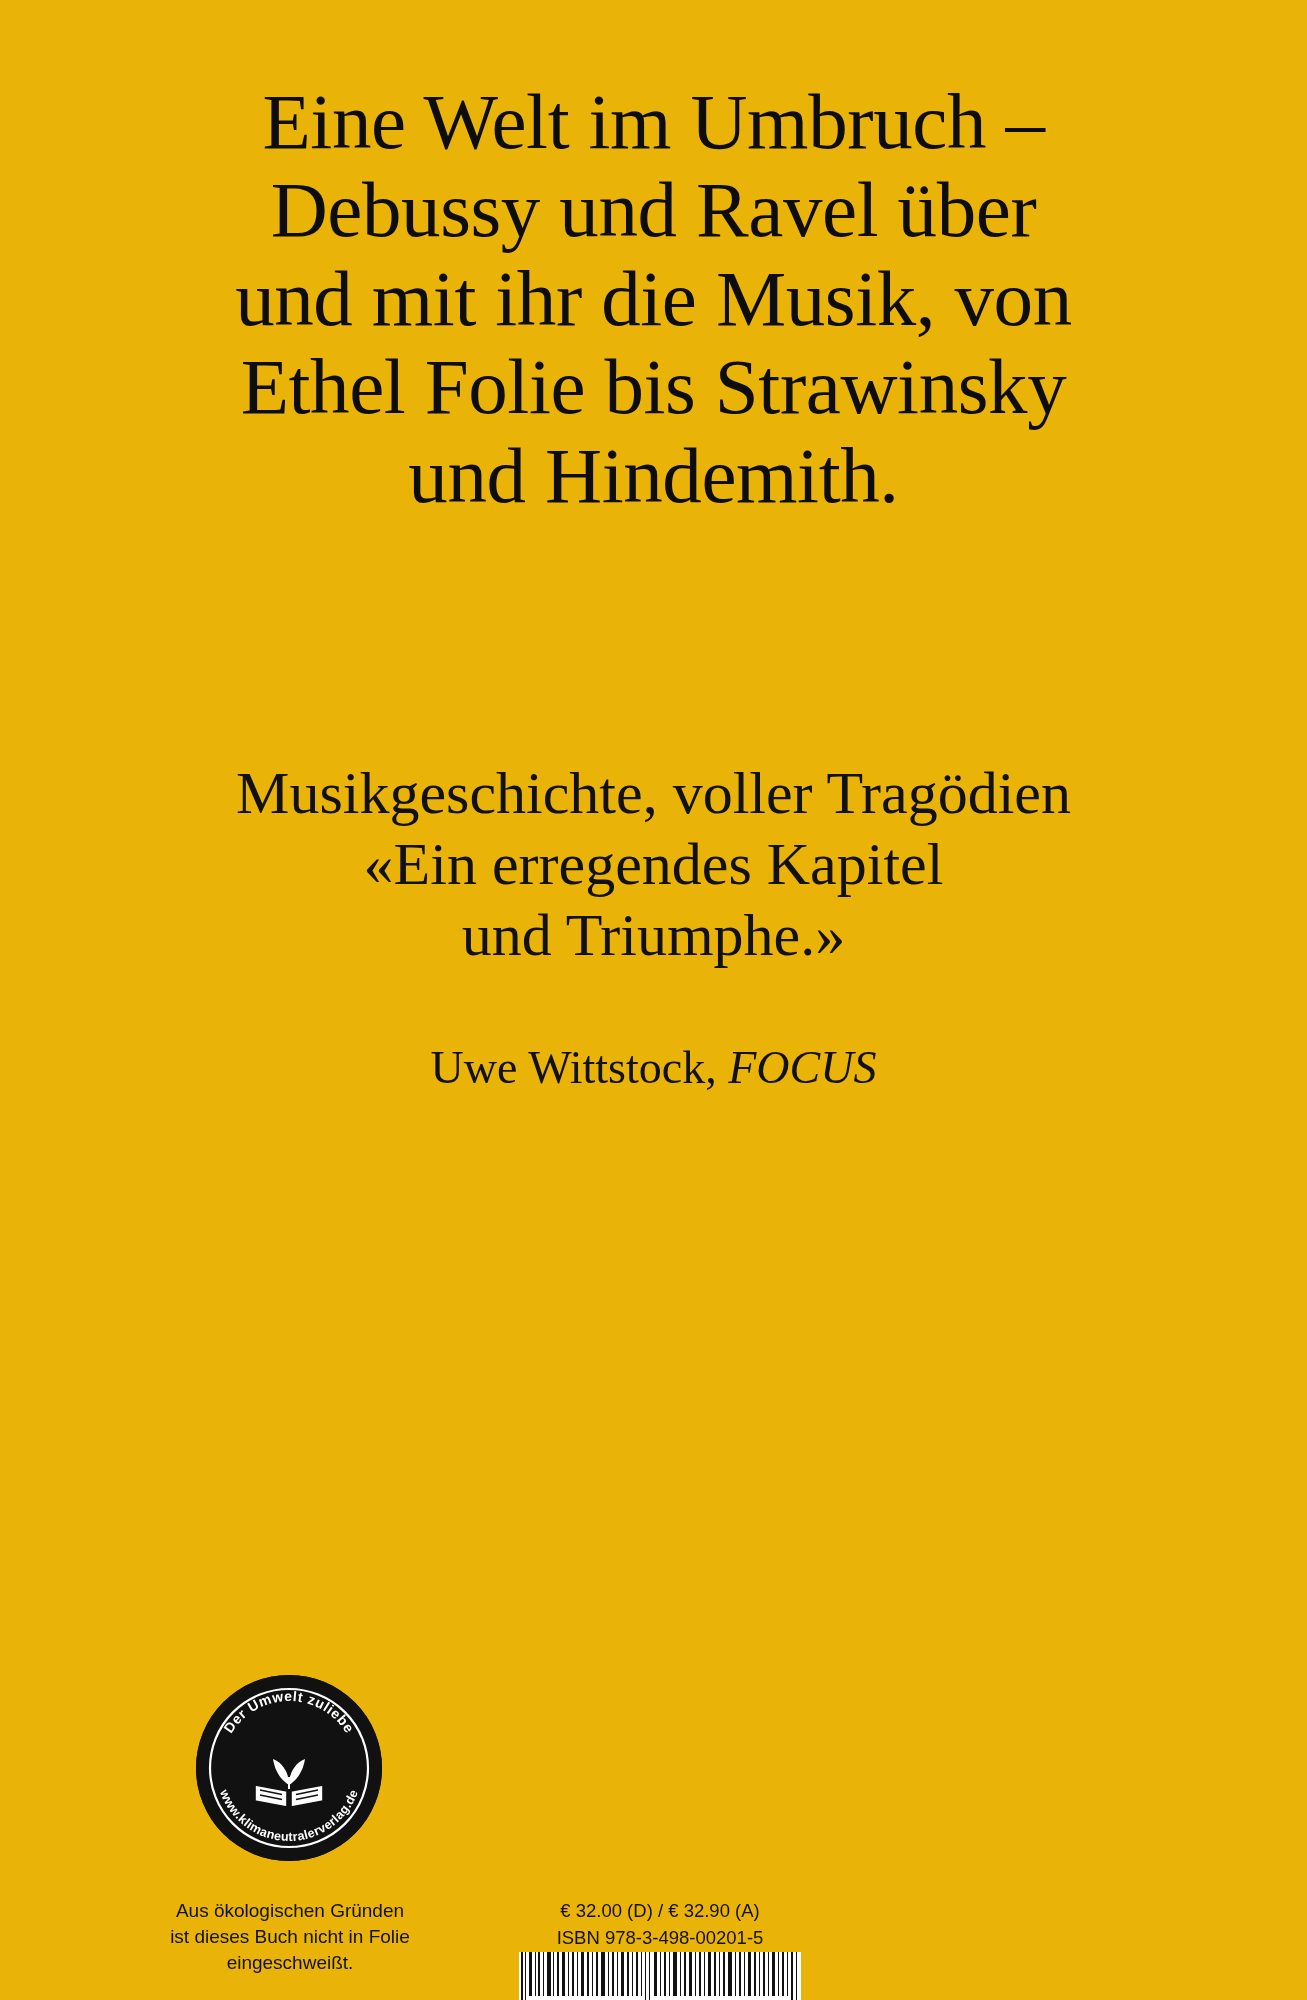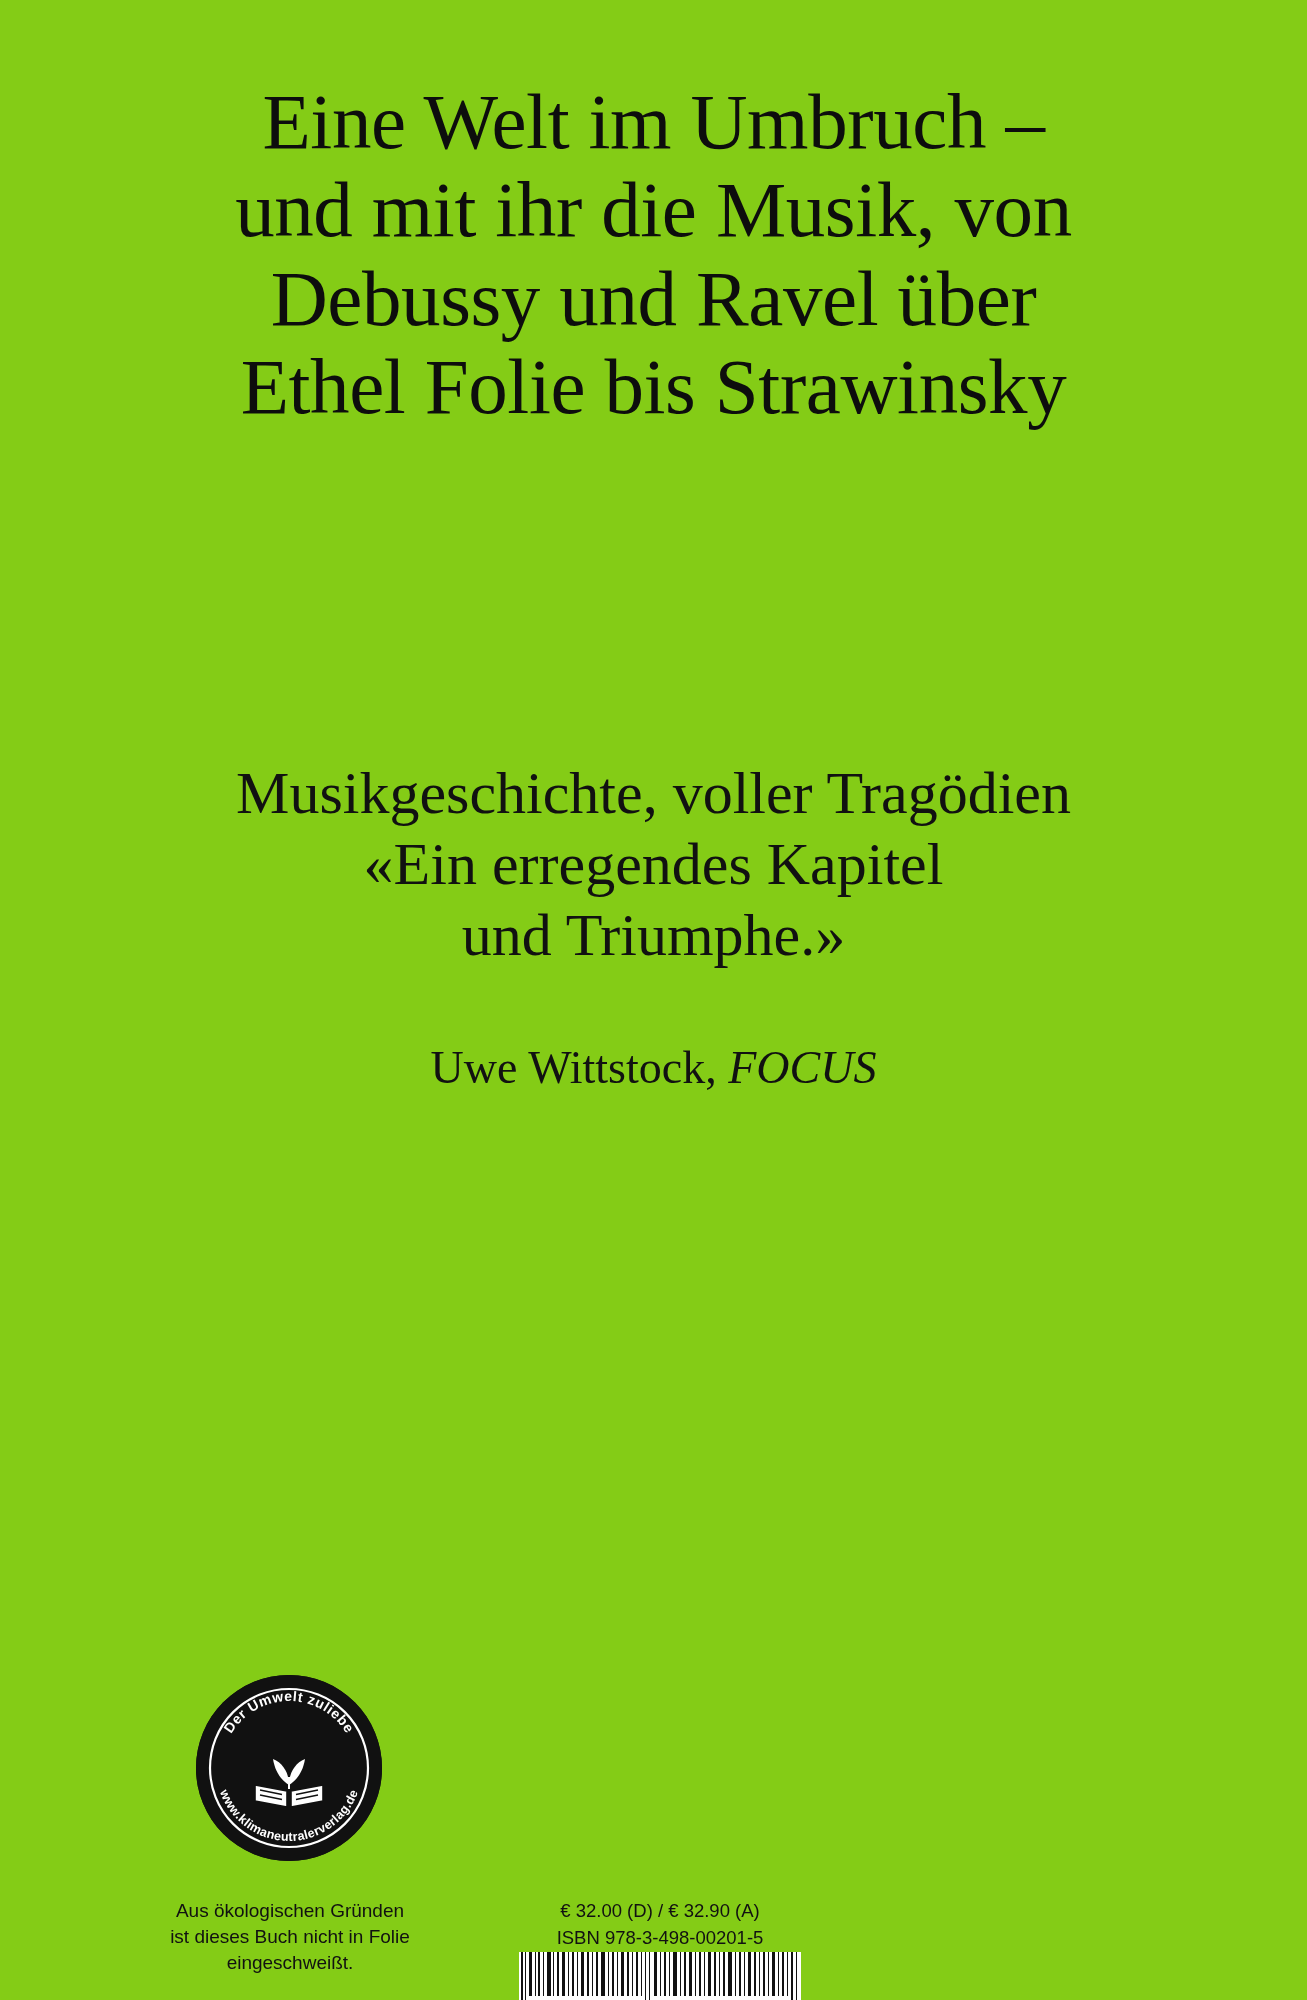--- a/index.html
+++ b/index.html
@@ -12,21 +12,21 @@
     height: 2000px;
     position: relative;
     font-family: "Liberation Serif", serif;
     color: #111111;
     overflow: hidden;
   }
 
   .page {
     position: absolute;
     inset: 0;
-    background: #84cc16;
+    background: #eab308;
     text-decoration: underline;
   }
 
   
   .headline {
     position: absolute;
     top: 78px;
     left: 95px;
     width: 1117px;
     text-align: center;
@@ -126,23 +126,24 @@
   }
   .barcode svg { display: block; }
 </style>
 </head>
 <body>
 
 <div class="page">
 
   <div class="headline">
     <span class="ln">Eine Welt im Umbruch –</span>
+    <span class="ln">Debussy und Ravel über</span>
     <span class="ln">und mit ihr die Musik, von</span>
-    <span class="ln">Debussy und Ravel über</span>
     <span class="ln">Ethel Folie bis Strawinsky</span>
+    <span class="ln">und Hindemith.</span>
   </div>
 
   <div class="quote">
     <span class="ln">Musikgeschichte, voller Tragödien</span>
     <span class="ln">«Ein erregendes Kapitel</span>
     <span class="ln">und Triumphe.»</span>
   </div>
 
   <div class="quote-attrib">
     <span>Uwe Wittstock, </span><span class="src">FOCUS</span>

